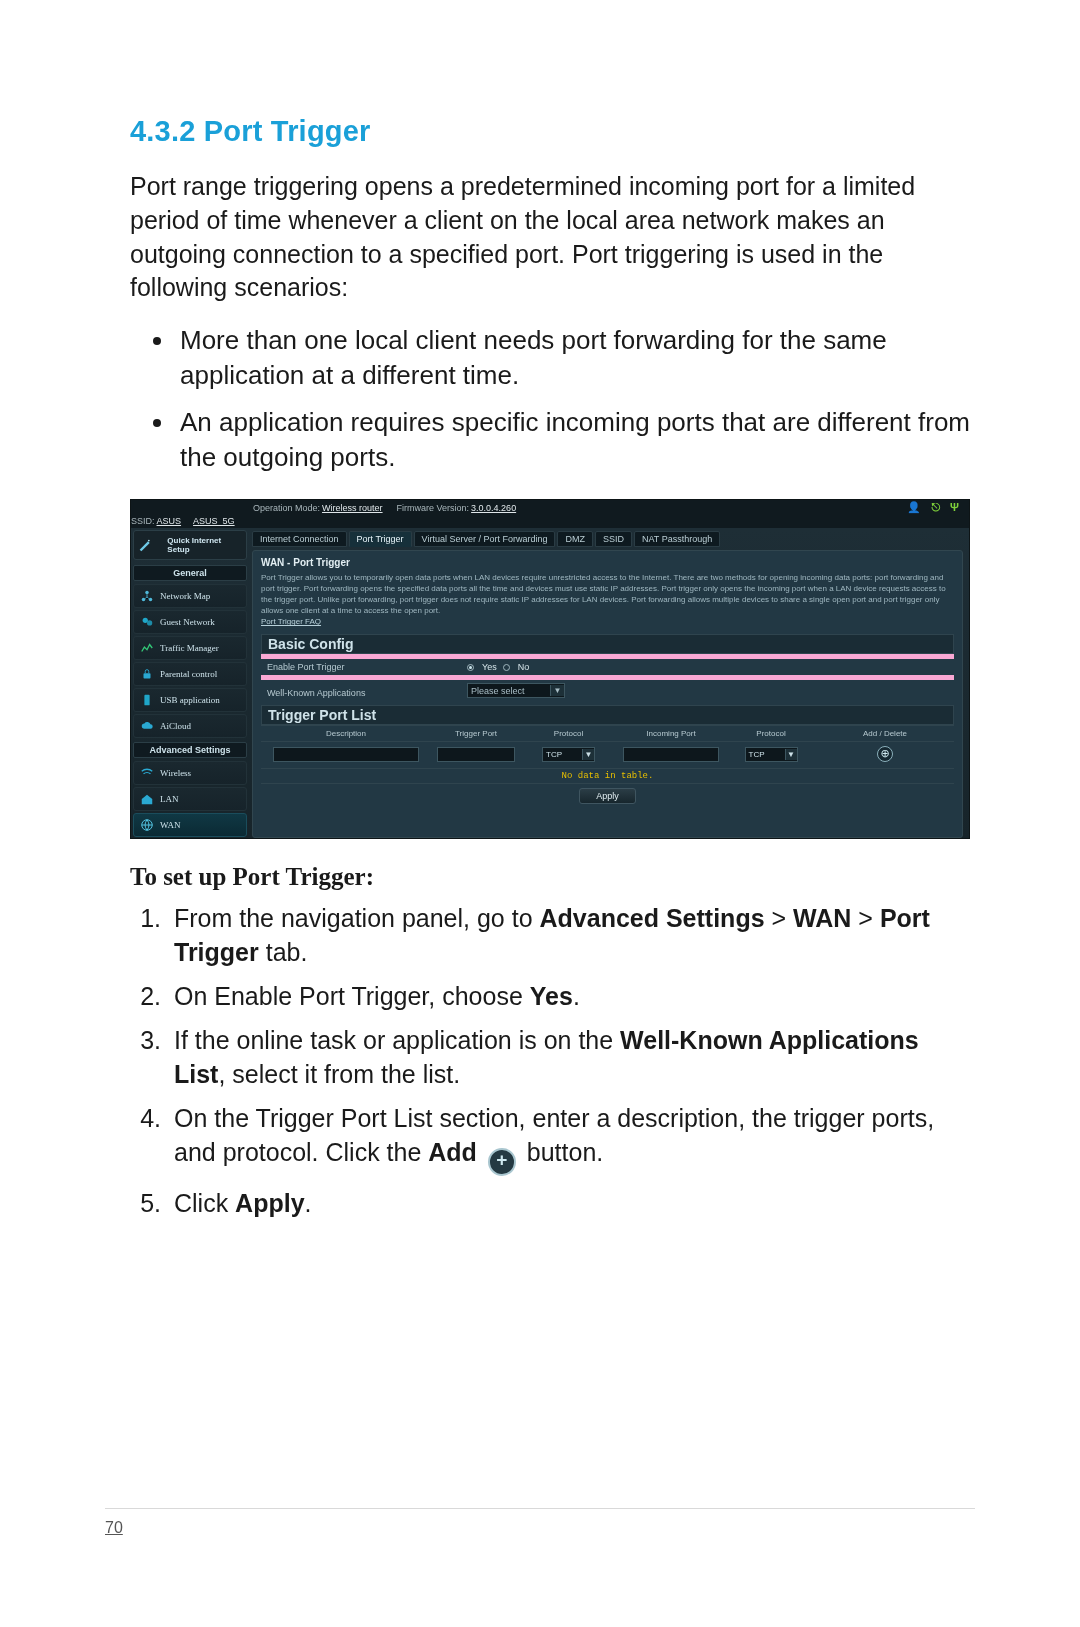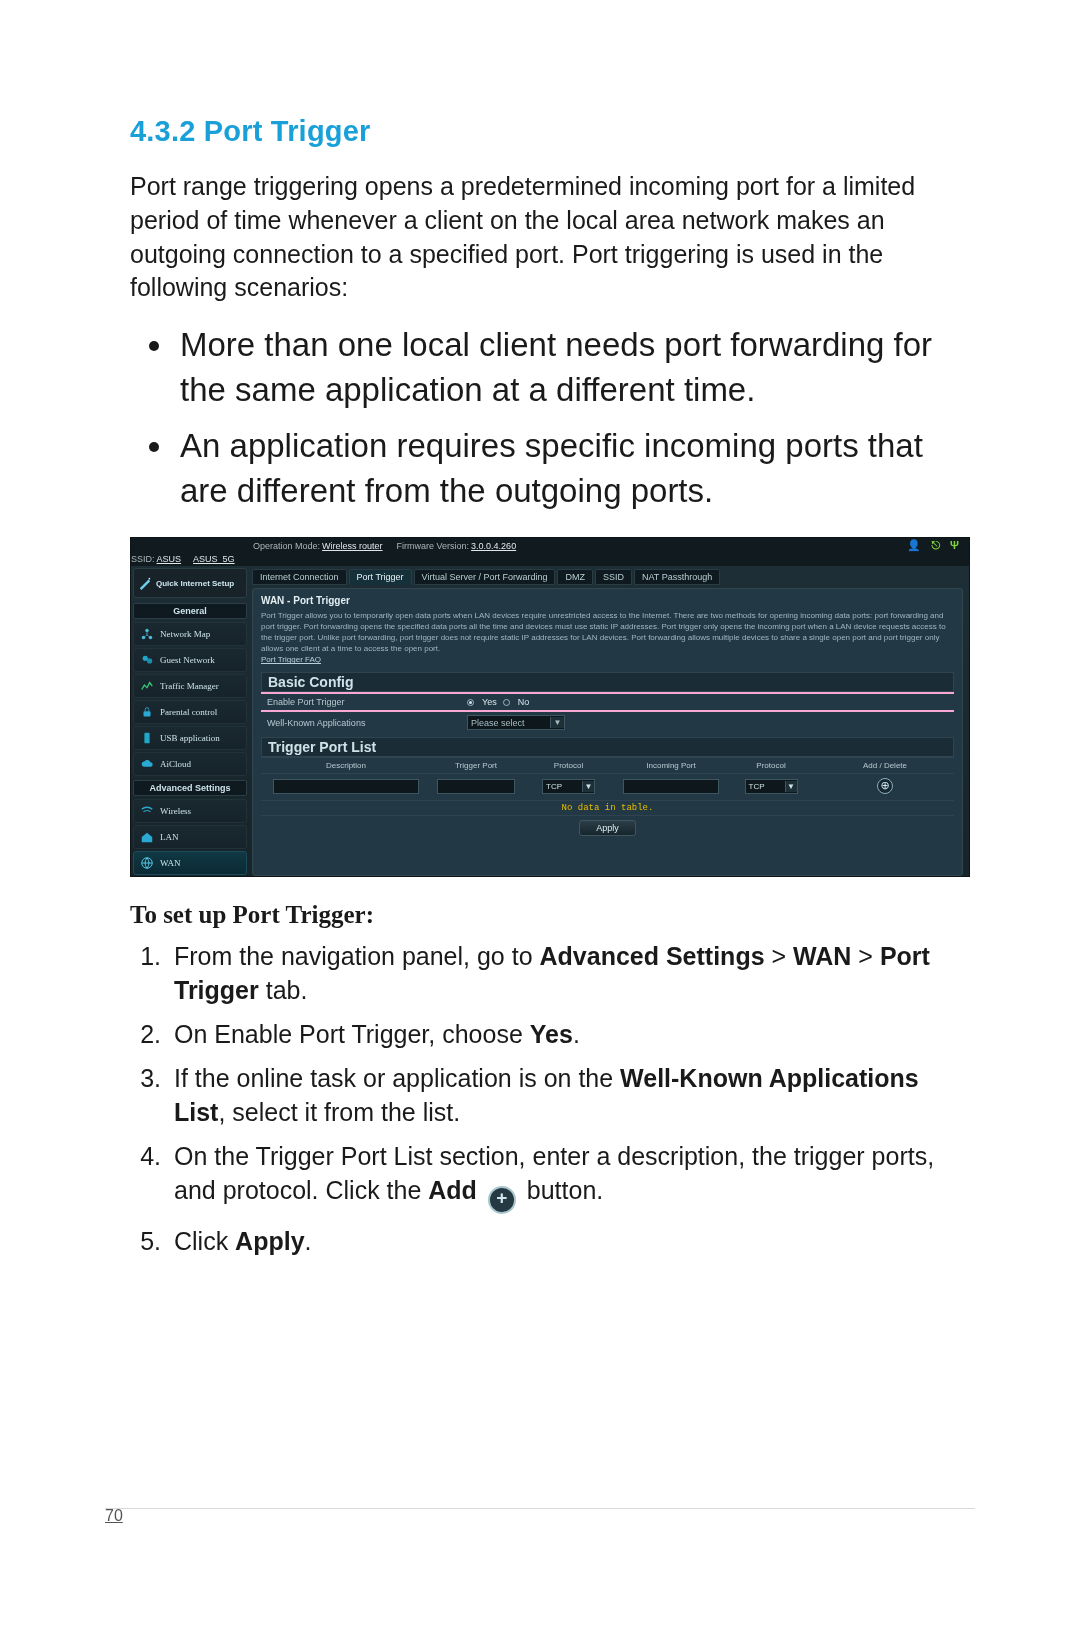--- a/index.html
+++ b/index.html
@@ -26,21 +26,21 @@
   .body-text {
     font-size: 25px;
     line-height: 1.35;
     margin: 0 0 18px 0;
   }
   ul.doc-list {
     margin: 0 0 24px 0;
     padding-left: 28px;
   }
   ul.doc-list li {
-    font-size: 33px;
+    font-size: 26px;
     line-height: 1.35;
     margin: 8px 0 12px 18px;
     padding-left: 4px;
   }
   ol.doc-steps {
     margin: 6px 0 0 0;
     padding-left: 24px;
   }
   ol.doc-steps li {
     font-size: 25px;
@@ -50,21 +50,21 @@
   }
   .subhead {
     font-weight: 700;
     font-size: 25px;
     margin: 24px 0 6px 0;
     font-family: Liberation Serif, serif;
   }
   .pagenum {
     position: absolute;
     left: 105px;
-    bottom: 102px;
+    bottom: 90px;
     font-size: 16px;
     color: #555;
     text-decoration: underline;
   }
   .hr {
     position: absolute;
     left: 105px;
     right: 105px;
     bottom: 118px;
     height: 1px;
@@ -139,21 +139,21 @@
   }
   .router .qis {
     background: #172329;
     border: 1px solid #2b3e46;
     border-radius: 3px;
     margin: 2px;
     height: 24px;
     display: flex;
     align-items: center;
     color: #cfe6f0;
-    gap: 4px;
+    gap: 16px;
     padding: 2px 4px;
   }
   .router .qis .ic {
     width: 14px; height: 14px;
   }
   .router .qis .txt { font-weight: 700; font-size: 8px; line-height: 9px; }
 
   .router .side-head {
     background: #0f1a20;
     border: 1px solid #2b3e46;
@@ -244,22 +244,22 @@
     background: #1a2c35;
     border: 1px solid #2f444e;
     padding: 1px 6px;
     font-size: 14px;
     font-weight: 700;
     color: #cfe2e9;
     margin: 4px 0 0 0;
   }
   .router .cfg-row {
     display: flex;
-    align-items: center;
-    border-top: 2px solid #f9a8d4;
+    align-items: flex-end;
+    border-top: 5px solid #f9a8d4;
     font-size: 9px;
     padding: 3px 0 3px 6px;
   }
   .router .cfg-row .k { width: 200px; color: #b6c9d0; }
   .router .cfg-row .v { color: #d5e4e9; display: flex; align-items: center; gap: 6px; }
   .router .radio {
     width: 7px; height: 7px; border-radius: 50%;
     border: 1px solid #9fb5bd; display: inline-block; margin-right: 2px;
     box-sizing: border-box;
   }

